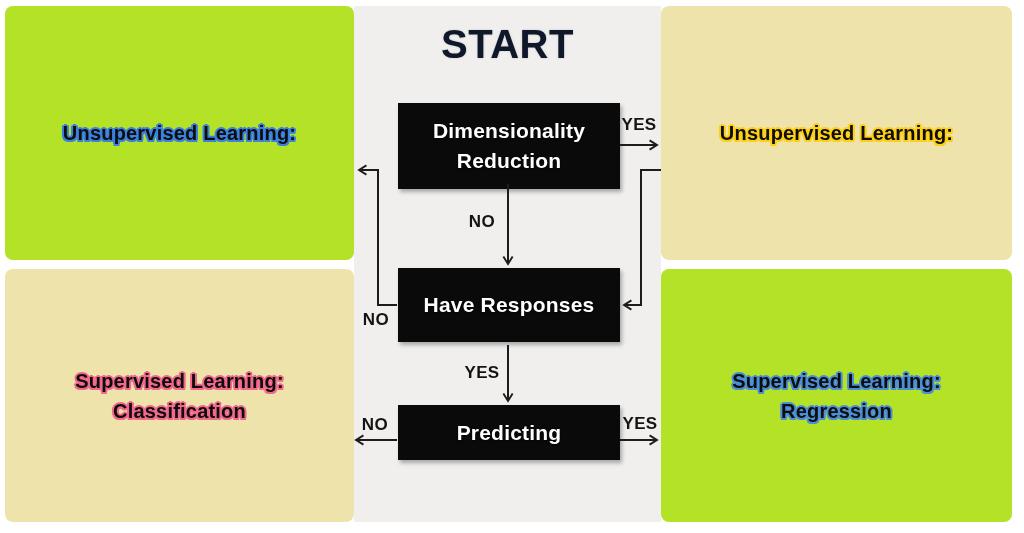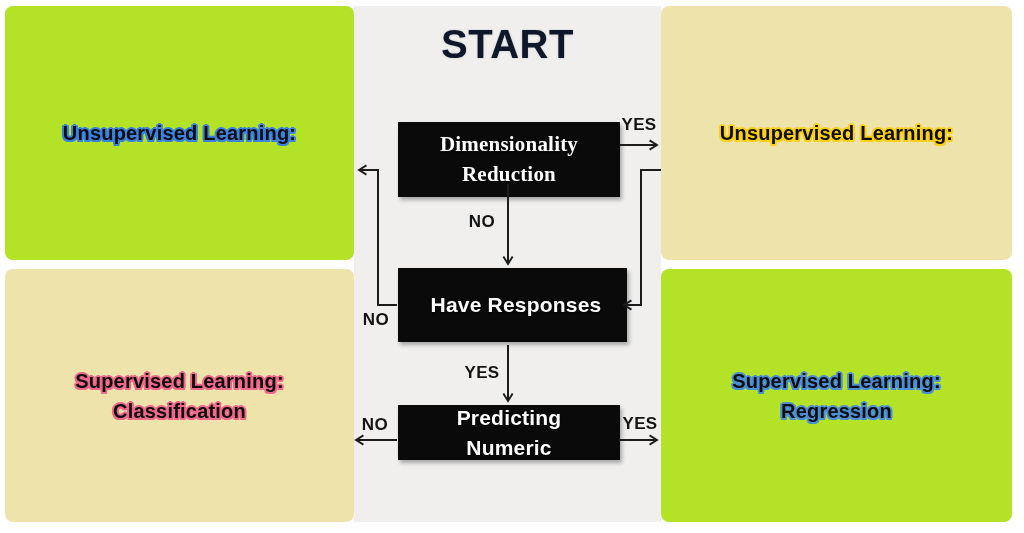--- a/index.html
+++ b/index.html
@@ -32,22 +32,22 @@
   }
 
   .node {
     position:absolute; left:398px; width:222px;
     background:var(--node_bg,#0a0a0a); color:var(--node_text,#fff);
     display:flex; flex-direction:column; align-items:center; justify-content:center;
     text-align:center; font-weight:bold; font-size:21px; line-height:1.42;
     letter-spacing:0.2px; box-shadow:2px 3px 4px rgba(0,0,0,0.3);
     text-shadow:0 1px 2px rgba(0,0,0,0.6);
   }
-  .node-1 { top:122px; height:75px;font-family:Liberation Serif, serif; }
-  .node-2 { top:268px; height:74px;padding-left:7px; }
+  .node-1 { top:103px; height:86px; }
+  .node-2 { top:268px; height:74px; }
   .node-3 { top:405px; height:55px; }
 
   svg.edges { position:absolute; left:0; top:0; width:1024px; height:533px; pointer-events:none; }
   .edge { fill:none; stroke:var(--line,#1c1c1c); stroke-width:2; }
   marker path { fill:none; stroke:var(--line,#1c1c1c); stroke-width:2; }
 
   .elabel {
     position:absolute; transform:translate(-50%,-50%);
     font-size:17px; font-weight:bold; color:#141414; letter-spacing:0.4px; white-space:nowrap;
   }
@@ -91,21 +91,20 @@
     <span>Dimensionality</span>
     <span>Reduction</span>
   </div>
 
   <div class="node node-2">
     <span>Have Responses</span>
   </div>
 
   <div class="node node-3">
     <span>Predicting</span>
-    <span>Numeric</span>
   </div>
 
   <svg class="edges" viewBox="0 0 1024 533" xmlns="http://www.w3.org/2000/svg">
     <defs>
       <marker id="arrow" viewBox="0 0 14 14" refX="11" refY="7" markerWidth="13" markerHeight="13" markerUnits="userSpaceOnUse" orient="auto-start-reverse">
         <path d="M3,2 L11,7 L3,12"></path>
       </marker>
     </defs>
     <path class="edge" d="M508,184 L508,264" marker-end="url(#arrow)"></path>
     <path class="edge" d="M620,145 L657,145" marker-end="url(#arrow)"></path>

